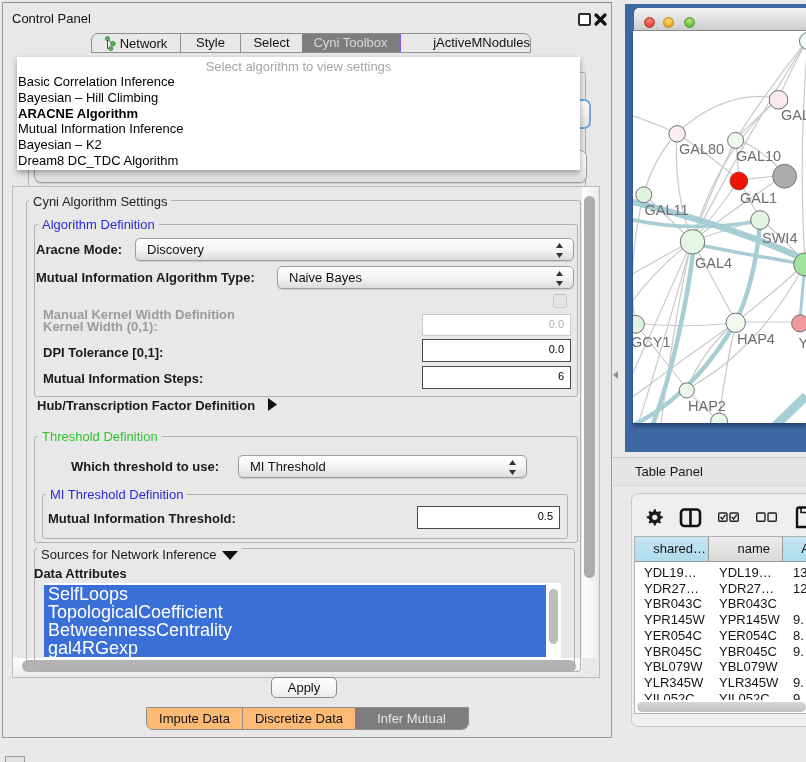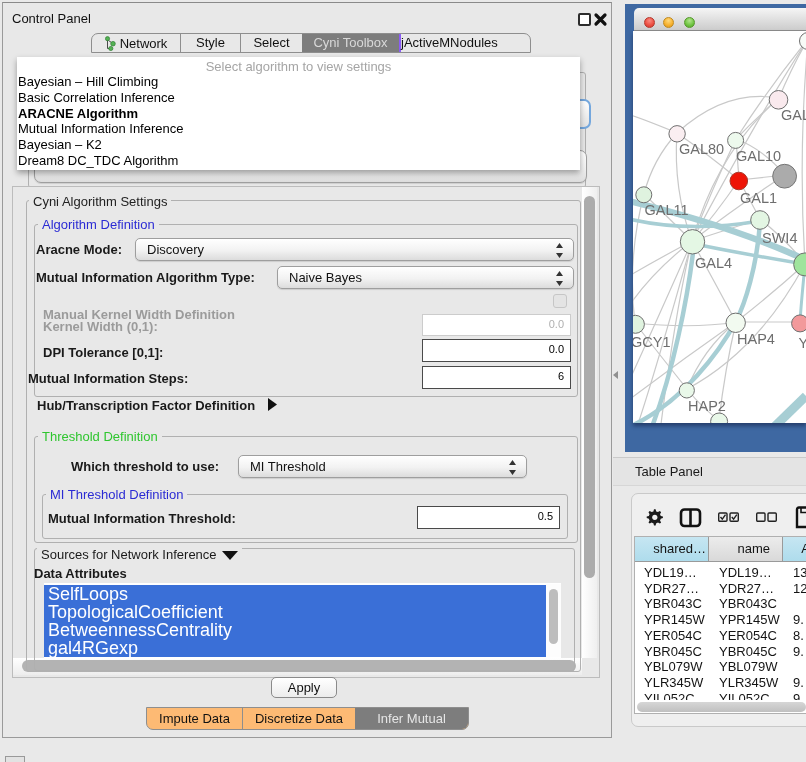--- a/index.html
+++ b/index.html
@@ -35,32 +35,32 @@
     <svg width="11" height="15" viewBox="0 0 11 15" style="margin-right:4px;">
         <path d="M2.5 4 L2.5 12.5 L5 12.5 M3.5 4.5 L6.5 6.5" stroke="#4a4a4a" stroke-width="1" fill="none"></path>
         <circle cx="2.5" cy="2.7" r="2.1" fill="#54b254" stroke="#2e7d32" stroke-width="0.7"></circle>
         <circle cx="8" cy="7.7" r="2.3" fill="#54b254" stroke="#2e7d32" stroke-width="0.7"></circle>
         <circle cx="5.8" cy="12.5" r="2.1" fill="#54b254" stroke="#2e7d32" stroke-width="0.7"></circle>
       </svg>
     Network</div>
   <div style="width:59px;border-right:1px solid #8e8e8e;text-align:center;line-height:18px;">Style</div>
   <div style="width:61px;text-align:center;line-height:18px;">Select</div>
   <div style="width:97px;background:#7d7d7d;color:#d9d9d9;text-align:center;line-height:18px;">Cyni Toolbox</div>
-  <div style="flex:1;border-left:2px solid #8b5cf6;text-align:left;line-height:18px;">jActiveMNodules</div>
+  <div style="flex:1;border-left:2px solid #8b5cf6;text-align:right;line-height:18px;">jActiveMNodules</div>
 </div>
 
 <div class="grp" style="left:28px;top:72px;width:556px;height:114px;"></div>
 <div class="abs" style="left:295px;top:99px;width:292px;height:26px;border:2px solid #74a7dd;border-radius:7px;background:linear-gradient(#fdfdfd,#e2e2e2);"></div>
 <div class="combo" style="left:34px;top:150px;width:551px;height:31px;border-radius:7px;"></div>
 
 <div class="abs" id="overlay" style="left:17px;top:57px;width:563px;height:113px;background:#ffffff;box-shadow:0 3px 6px rgba(0,0,0,0.35);"></div>
 <div class="abs" style="left:17px;top:59px;width:563px;text-align:center;font-size:13px;color:#a5a5a5;">Select algorithm to view settings</div>
 <div class="abs" id="ddlist" style="left:18px;top:74px;width:560px;font-size:13px;color:#000;line-height:15.8px;">
+<div>Basic Correlation Inference</div>
 <div>Bayesian – Hill Climbing</div>
-<div>Basic Correlation Inference</div>
 <div class="b">ARACNE Algorithm</div>
 <div>Mutual Information Inference</div>
 <div>Bayesian – K2</div>
 <div>Dream8 DC_TDC Algorithm</div>
 </div>
 
 <div class="abs" style="left:12px;top:186px;width:586px;height:490px;border:1px solid #bcbcbc;background:#e8e8e8;"></div>
 
 <div class="abs" style="left:582px;top:187px;width:15px;height:471px;background:linear-gradient(to right,#ffffff,#efefef);"></div>
 <div class="abs" style="left:584px;top:196px;width:11px;height:382px;background:#acacac;border-radius:6px;"></div>
@@ -96,21 +96,21 @@
 <div class="lbl b dis" style="left:43px;top:319px;">Kernel Width (0,1):</div>
 <div class="field" style="left:422px;top:314px;width:147px;height:20px;border-color:#cccccc;">
     <span style="color:#b0b0b0;">0.0</span>
   </div>
 
 <div class="lbl b" style="left:43px;top:345px;">DPI Tolerance [0,1]:</div>
 <div class="field" style="left:422px;top:339px;width:147px;height:21px;">
     <span>0.0</span>
   </div>
 
-<div class="lbl b" style="left:28px;top:371px;">Mutual Information Steps:</div>
+<div class="lbl b" style="left:43px;top:371px;">Mutual Information Steps:</div>
 <div class="field" style="left:422px;top:366px;width:147px;height:21px;">
     <span>6</span>
   </div>
 
 <div class="lbl" style="left:37px;top:398px;font-weight:bold;color:#1a1a1a;">Hub/Transcription Factor Definition</div>
 <svg class="abs" style="left:267px;top:397px;" width="11" height="15" viewBox="0 0 11 15">
     <path d="M1 1 L10 7.5 L1 14 Z" fill="#111"></path>
   </svg>
 
 <div class="grp" style="left:34px;top:436px;width:542px;height:105px;"></div>

